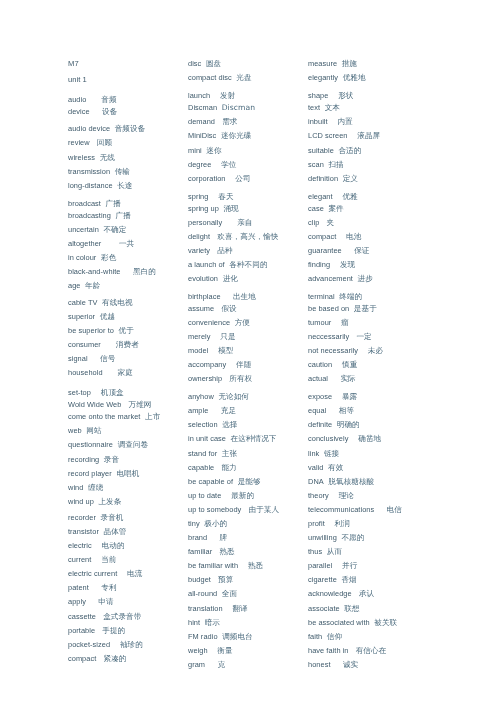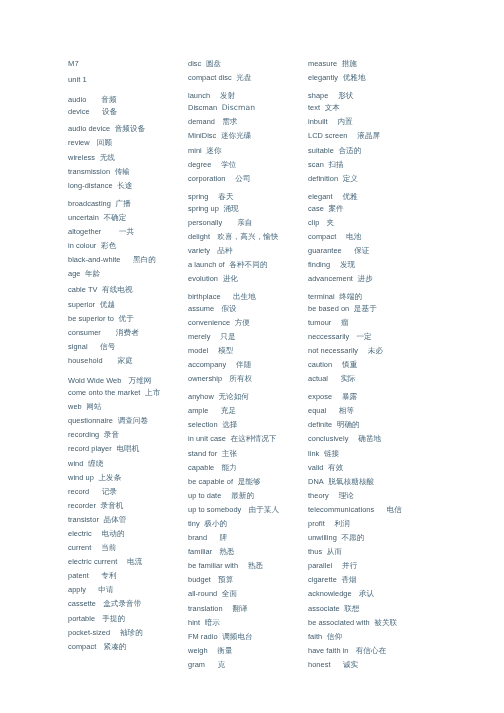--- a/index.html
+++ b/index.html
@@ -75,20 +75,21 @@
         <div class="entry"><span class="term">audio device</span><span class="sp" style="width: 4.6px;"></span><span class="gloss">音频设备</span></div>
         <div style="height: 2px;"></div>
         <div class="entry"><span class="term">review</span><span class="sp" style="width: 7.2px;"></span><span class="gloss">回顾</span></div>
         <div style="height: 2px;"></div>
         <div class="entry"><span class="term">wireless</span><span class="sp" style="width: 4.6px;"></span><span class="gloss">无线</span></div>
         <div style="height: 2px;"></div>
         <div class="entry"><span class="term">transmission</span><span class="sp" style="width: 4.6px;"></span><span class="gloss">传输</span></div>
         <div style="height: 2px;"></div>
         <div class="entry"><span class="term">long-distance</span><span class="sp" style="width: 4.6px;"></span><span class="gloss">长途</span></div>
         <div style="height: 6px;"></div>
+        <div class="entry"><span class="term">broadcast</span><span class="sp" style="width: 4.6px;"></span><span class="gloss">广播</span></div>
         <div class="entry"><span class="term">broadcasting</span><span class="sp" style="width: 4.6px;"></span><span class="gloss">广播</span></div>
         <div style="height: 2px;"></div>
         <div class="entry"><span class="term">uncertain</span><span class="sp" style="width: 4.6px;"></span><span class="gloss">不确定</span></div>
         <div style="height: 2px;"></div>
         <div class="entry"><span class="term">altogether</span><span class="sp" style="width: 17.6px;"></span><span class="gloss">一共</span></div>
         <div style="height: 2px;"></div>
         <div class="entry"><span class="term">in colour</span><span class="sp" style="width: 4.6px;"></span><span class="gloss">彩色</span></div>
         <div style="height: 2px;"></div>
         <div class="entry"><span class="term">black-and-white</span><span class="sp" style="width: 12.4px;"></span><span class="gloss">黑白的</span></div>
         <div style="height: 2px;"></div>
@@ -100,36 +101,36 @@
         <div style="height: 2px;"></div>
         <div class="entry"><span class="term">be superior to</span><span class="sp" style="width: 4.6px;"></span><span class="gloss">优于</span></div>
         <div style="height: 2px;"></div>
         <div class="entry"><span class="term">consumer</span><span class="sp" style="width: 15px;"></span><span class="gloss">消费者</span></div>
         <div style="height: 2px;"></div>
         <div class="entry"><span class="term">signal</span><span class="sp" style="width: 12.4px;"></span><span class="gloss">信号</span></div>
         <div style="height: 2px;"></div>
         <div class="entry"><span class="term">household</span><span class="sp" style="width: 15px;"></span><span class="gloss">家庭</span></div>
         <div style="height: 2px;"></div>
         <div style="height: 6px;"></div>
+        <div class="entry"><span class="term">set-top</span><span class="sp" style="width: 9.8px;"></span><span class="gloss">机顶盒</span></div>
         <div class="entry"><span class="term">Wold Wide Web</span><span class="sp" style="width: 7.2px;"></span><span class="gloss">万维网</span></div>
         <div class="entry"><span class="term">come onto the market</span><span class="sp" style="width: 4.6px;"></span><span class="gloss">上市</span></div>
         <div style="height: 2px;"></div>
         <div class="entry"><span class="term">web</span><span class="sp" style="width: 4.6px;"></span><span class="gloss">网站</span></div>
         <div style="height: 2px;"></div>
         <div class="entry"><span class="term">questionnaire</span><span class="sp" style="width: 4.6px;"></span><span class="gloss">调查问卷</span></div>
         <div style="height: 2px;"></div>
         <div class="entry"><span class="term">recording</span><span class="sp" style="width: 4.6px;"></span><span class="gloss">录音</span></div>
         <div style="height: 2px;"></div>
         <div class="entry"><span class="term">record player</span><span class="sp" style="width: 4.6px;"></span><span class="gloss">电唱机</span></div>
         <div style="height: 2px;"></div>
         <div class="entry"><span class="term">wind</span><span class="sp" style="width: 4.6px;"></span><span class="gloss">缠绕</span></div>
         <div style="height: 2px;"></div>
         <div class="entry"><span class="term">wind up</span><span class="sp" style="width: 4.6px;"></span><span class="gloss">上发条</span></div>
         <div style="height: 2px;"></div>
-        <div class="entry"><span class="term">record</span><span class="sp" style="width: 12.4px;"></span><span class="gloss">记录</span></div>
         <div style="height: 2px;"></div>
         <div class="entry"><span class="term">recorder</span><span class="sp" style="width: 4.6px;"></span><span class="gloss">录音机</span></div>
         <div style="height: 2px;"></div>
         <div class="entry"><span class="term">transistor</span><span class="sp" style="width: 4.6px;"></span><span class="gloss">晶体管</span></div>
         <div style="height: 2px;"></div>
         <div class="entry"><span class="term">electric</span><span class="sp" style="width: 9.8px;"></span><span class="gloss">电动的</span></div>
         <div style="height: 2px;"></div>
         <div class="entry"><span class="term">current</span><span class="sp" style="width: 9.8px;"></span><span class="gloss">当前</span></div>
         <div style="height: 2px;"></div>
         <div class="entry"><span class="term">electric current</span><span class="sp" style="width: 9.8px;"></span><span class="gloss">电流</span></div>

